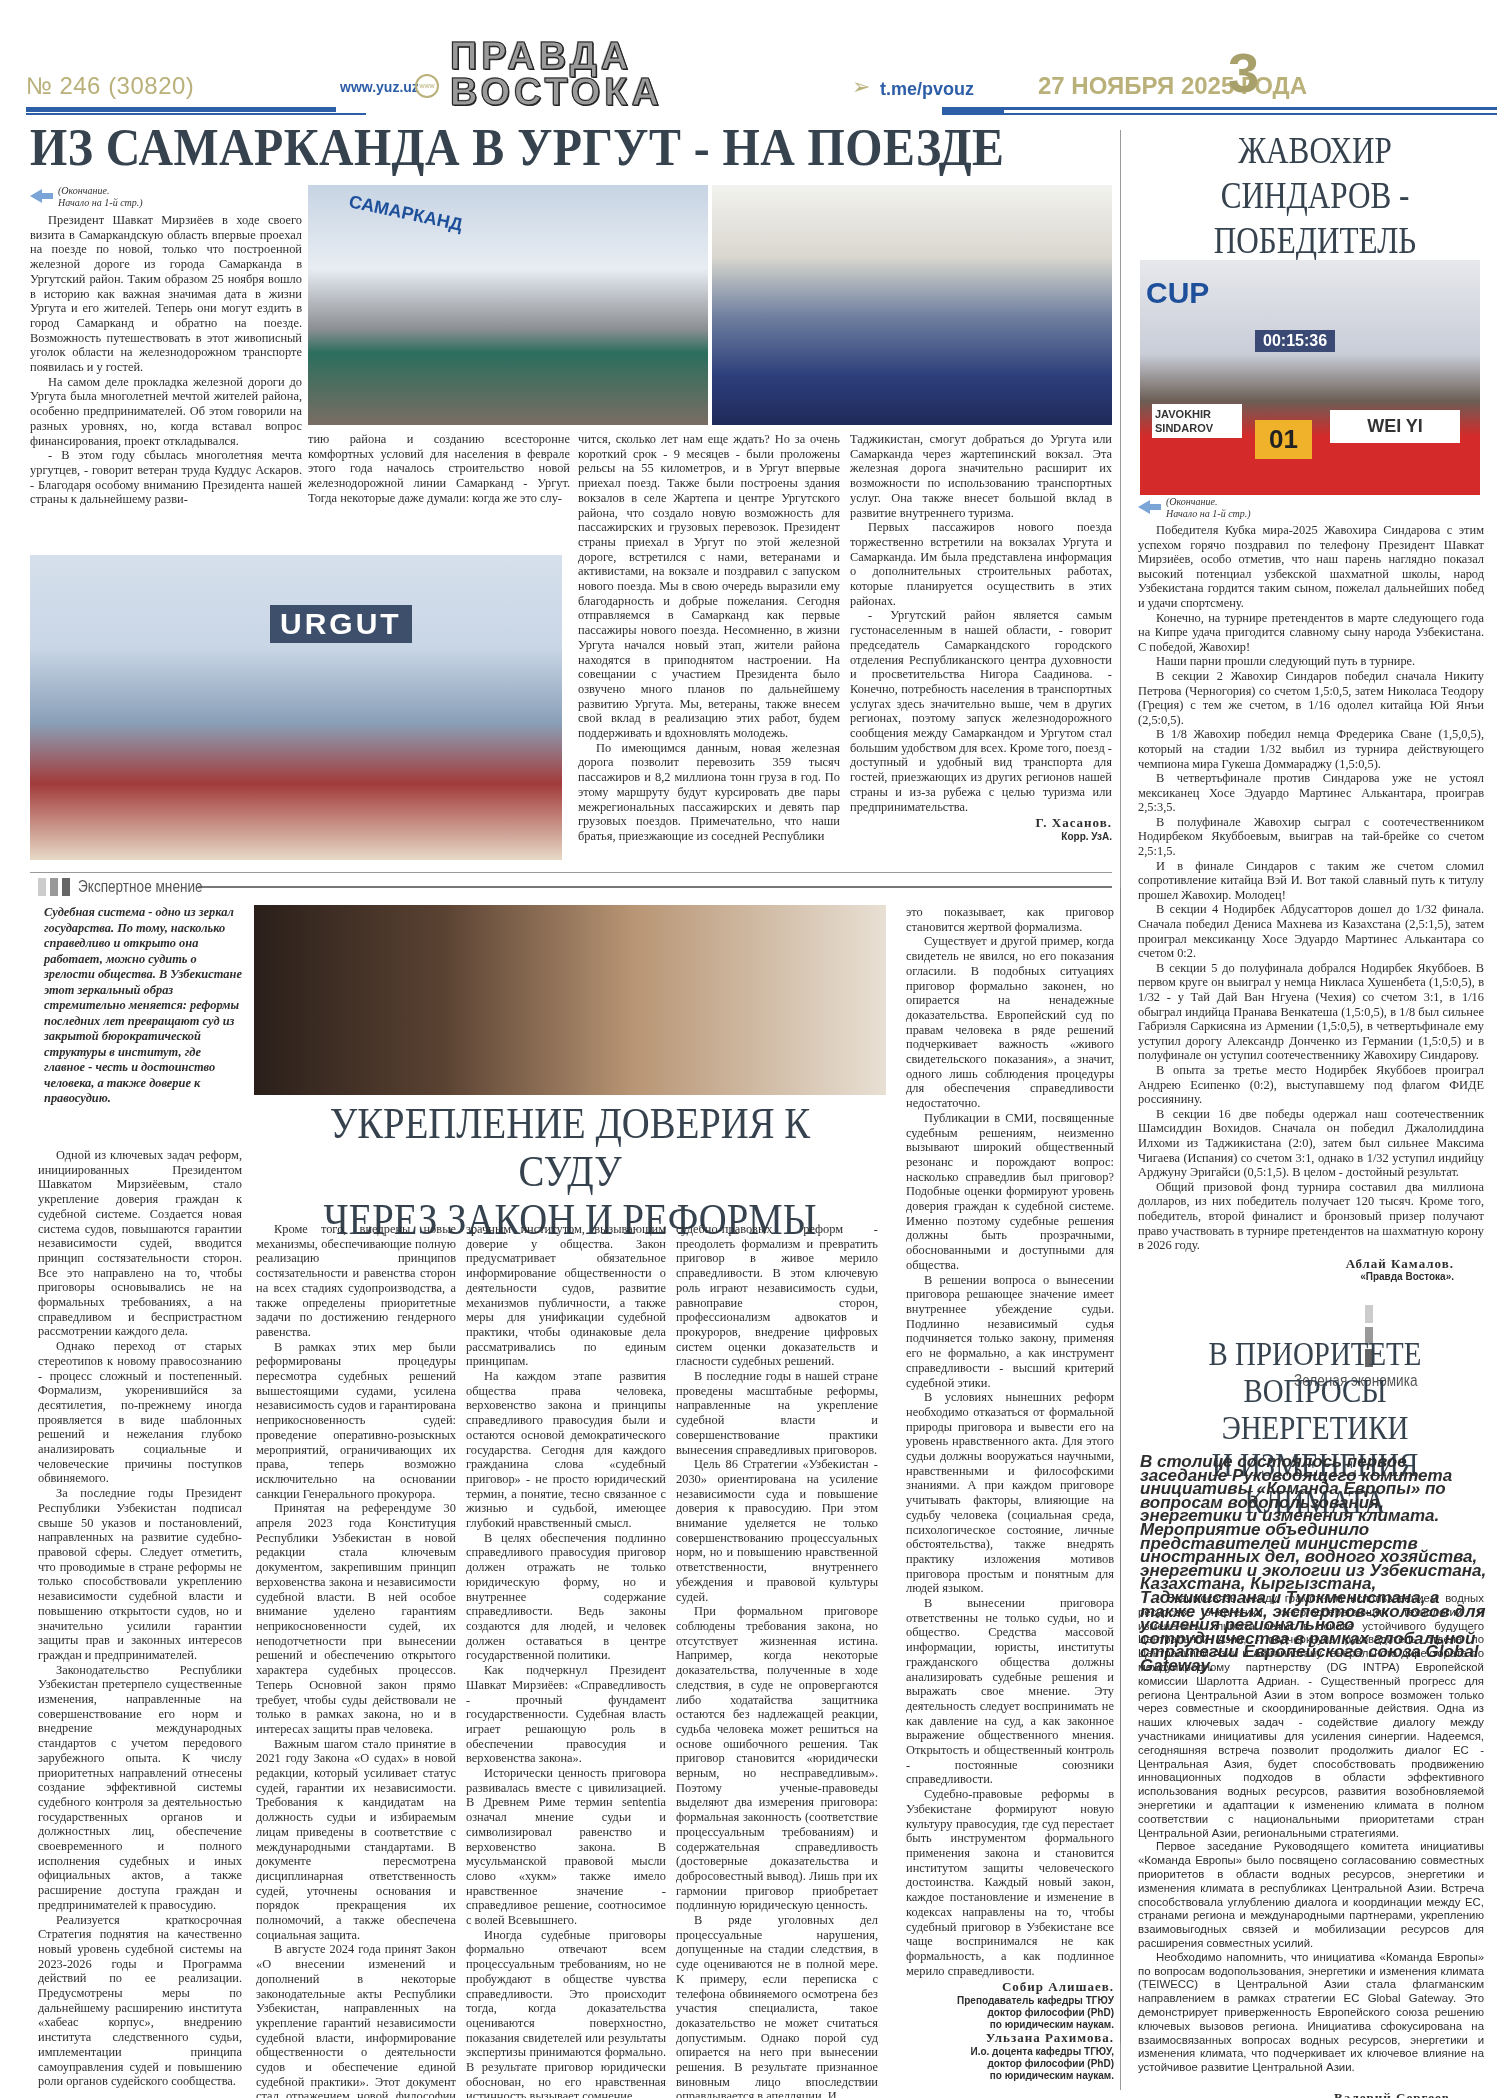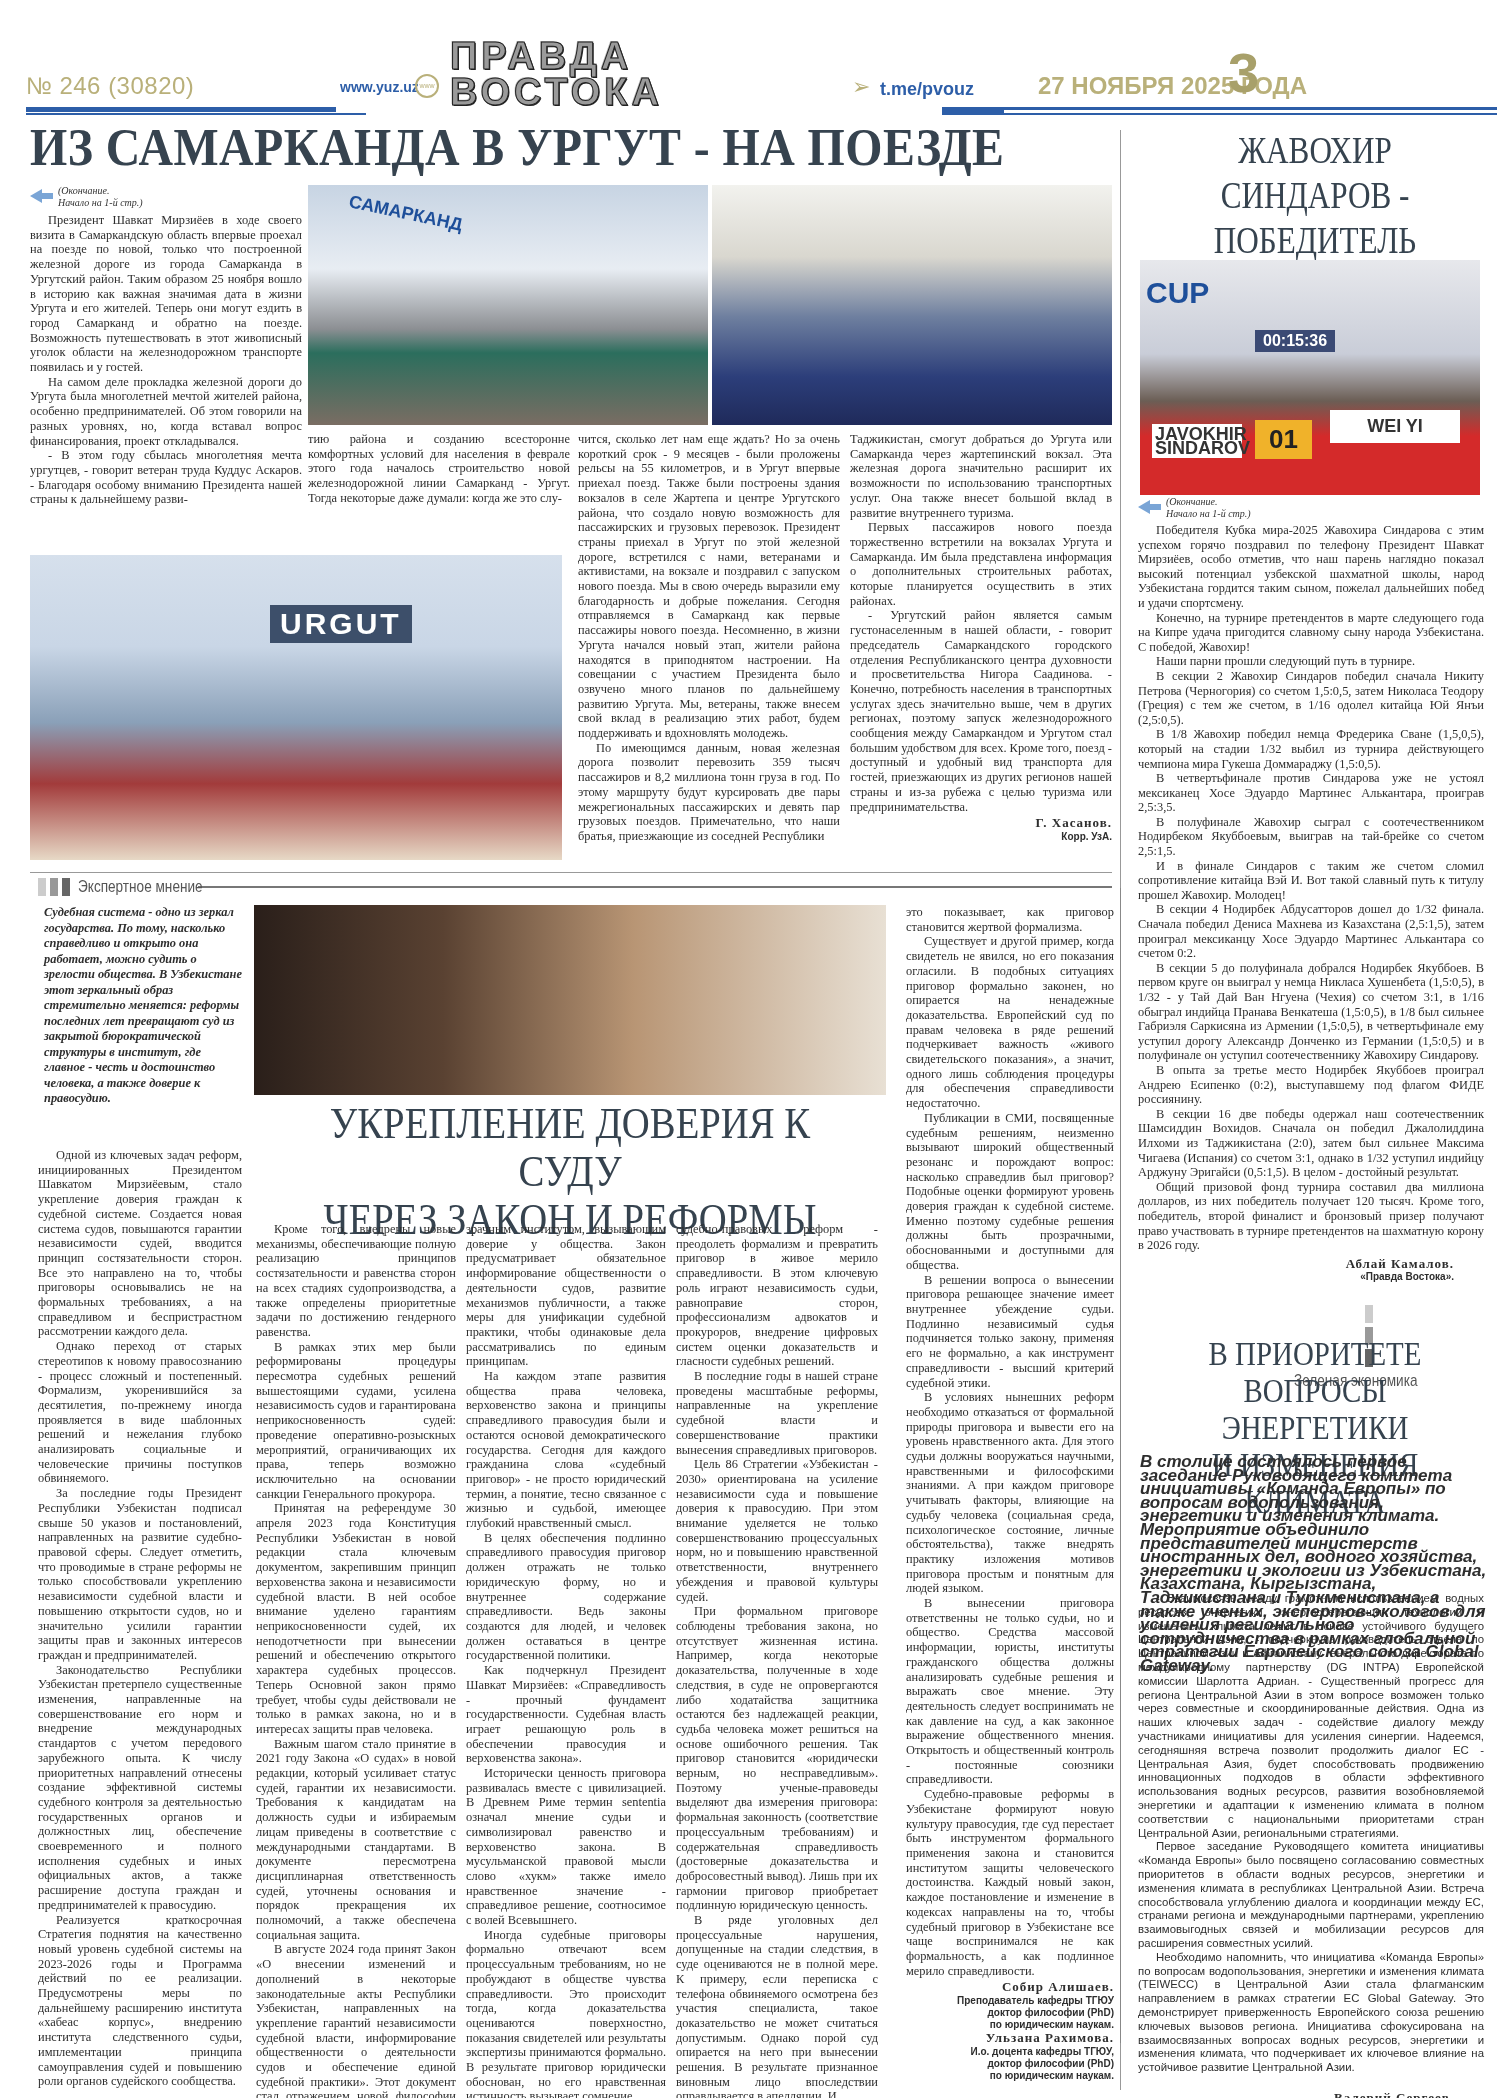--- a/index.html
+++ b/index.html
@@ -31,21 +31,21 @@
   .img-station { left: 308px; top: 185px; width: 400px; height: 240px; background: linear-gradient(180deg,#c7d4e3 0%,#e8edf3 35%,#8c8f93 60%,#2b6e5d 70%,#7a6d63 100%); }
   .img-cabin { left: 712px; top: 185px; width: 400px; height: 240px; background: linear-gradient(180deg,#f2f2ee 0%,#d9d7cf 30%,#6e7f9f 55%,#2c3e7a 80%,#1f2a5a 100%); }
   .img-urgut { left: 30px; top: 555px; width: 532px; height: 305px; background: linear-gradient(180deg,#d6e0ec 0%,#c9d6e6 30%,#8aa0b8 55%,#a23b3b 75%,#e7d9c6 100%); }
   .img-chess { left: 1140px; top: 260px; width: 340px; height: 235px; background: linear-gradient(180deg,#e7e8ec 0%,#c9cdd8 40%,#6b5e55 60%,#d42a2a 75%,#d42a2a 100%); }
   .img-gavel { left: 254px; top: 905px; width: 632px; height: 190px; background: linear-gradient(90deg,#2a1f1a 0%,#5a4232 30%,#b89574 60%,#e8e0d4 100%); }
   .img-label { position: absolute; font-family: "Liberation Sans", sans-serif; font-weight: bold; }
   .station-sign { left: 40px; top: 18px; color: #1e4f9a; font-size: 18px; transform: rotate(12deg); }
   .urgut-sign { left: 240px; top: 50px; color: #fff; font-size: 30px; letter-spacing: 3px; background: #3d4f6a; padding: 2px 10px; }
   .chess-cup { left: 6px; top: 16px; color: #1e4f9a; font-size: 30px; }
   .chess-clock { left: 115px; top: 70px; color: #fff; font-size: 16px; background: #3b4a74; padding: 2px 8px; }
-  .chess-p1 { left: 12px; top: 164px; width: 90px; color: #333; font-size: 18px; background: #fff; padding: 3px; line-height: 14px; }
+  .chess-p1 { left: 12px; top: 144px; width: 90px; color: #333; font-size: 11px; background: #fff; padding: 3px; line-height: 14px; }
   .chess-score { left: 115px; top: 160px; color: #222; font-size: 26px; background: #f0b22a; padding: 4px 14px; }
   .chess-p2 { left: 190px; top: 150px; width: 130px; color: #333; font-size: 18px; background: #fff; padding: 6px; text-align: center; }
 
   
   .cont { font-size: 10px; font-style: italic; line-height: 12px; padding-left: 28px; position: absolute; color: #333; }
   .cont::before { content: ""; position: absolute; left: 0; top: 4px; width: 0; height: 0; border-right: 12px solid #7aa5d6; border-top: 7px solid transparent; border-bottom: 7px solid transparent; }
   .cont::after { content: ""; position: absolute; left: 11px; top: 8px; width: 12px; height: 6px; background: #7aa5d6; }
 
   
   .col { font-size: 12.4px; line-height: 14.7px; text-align: justify; color: #2e2e2e; hyphens: auto; }

